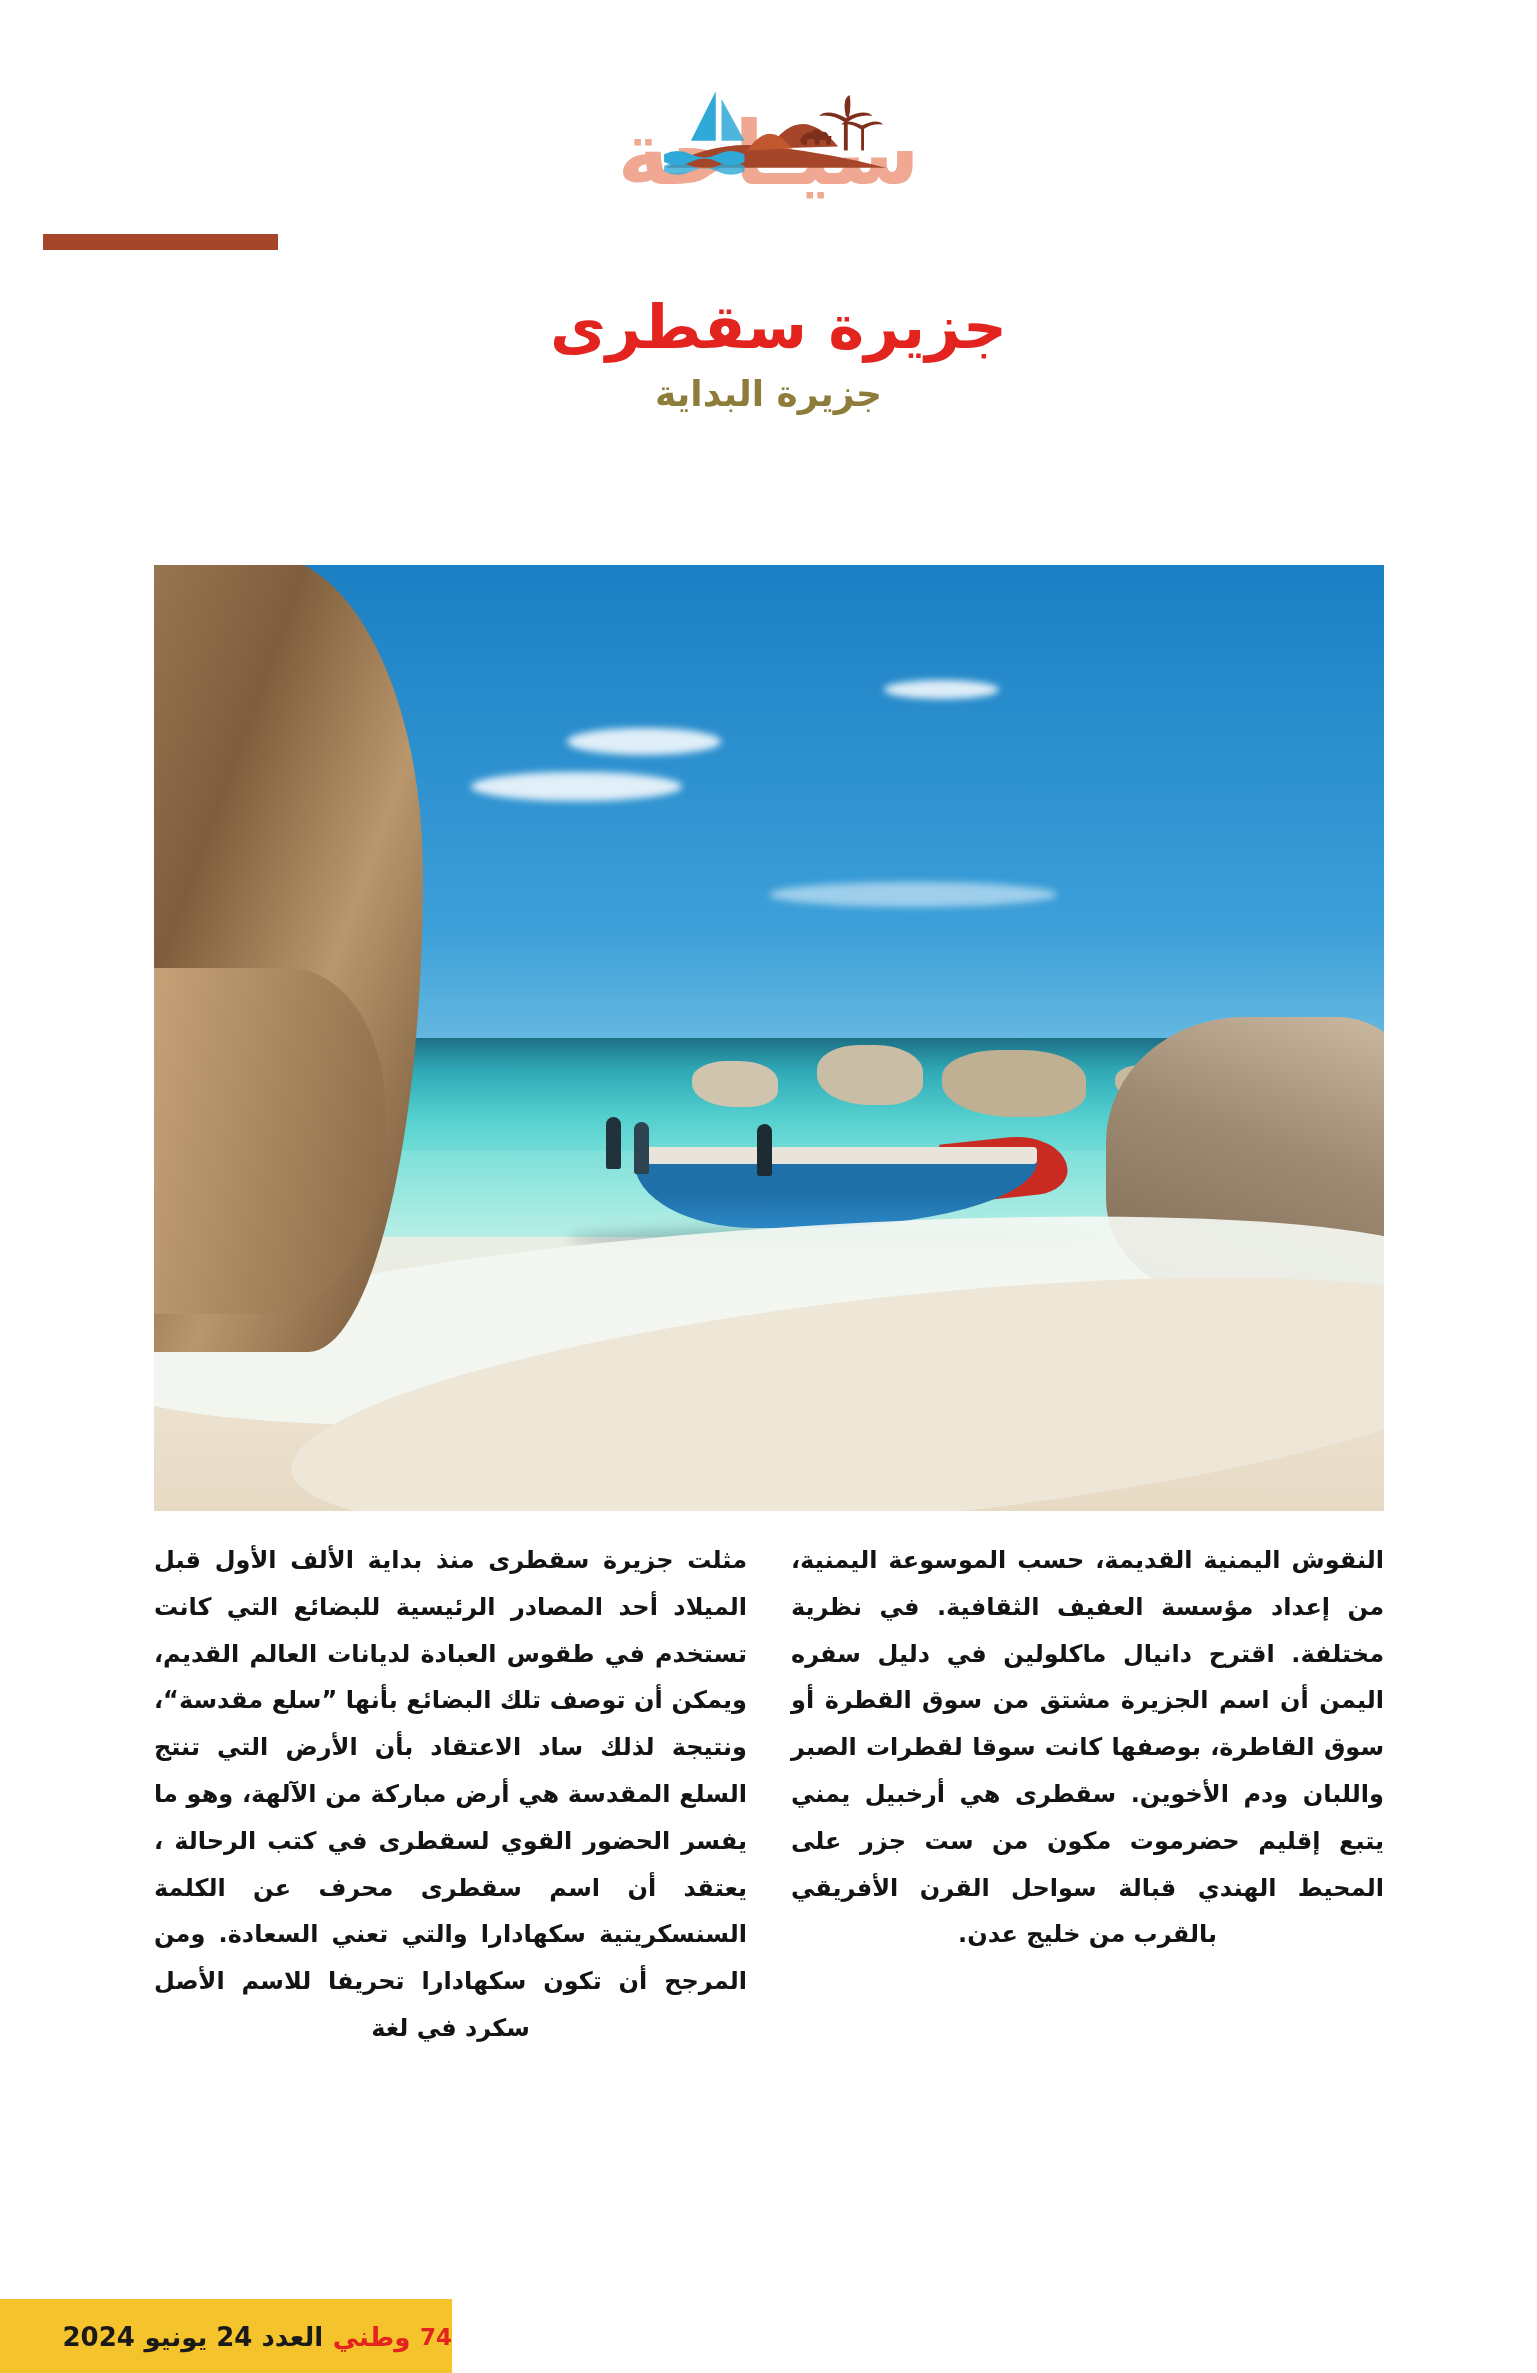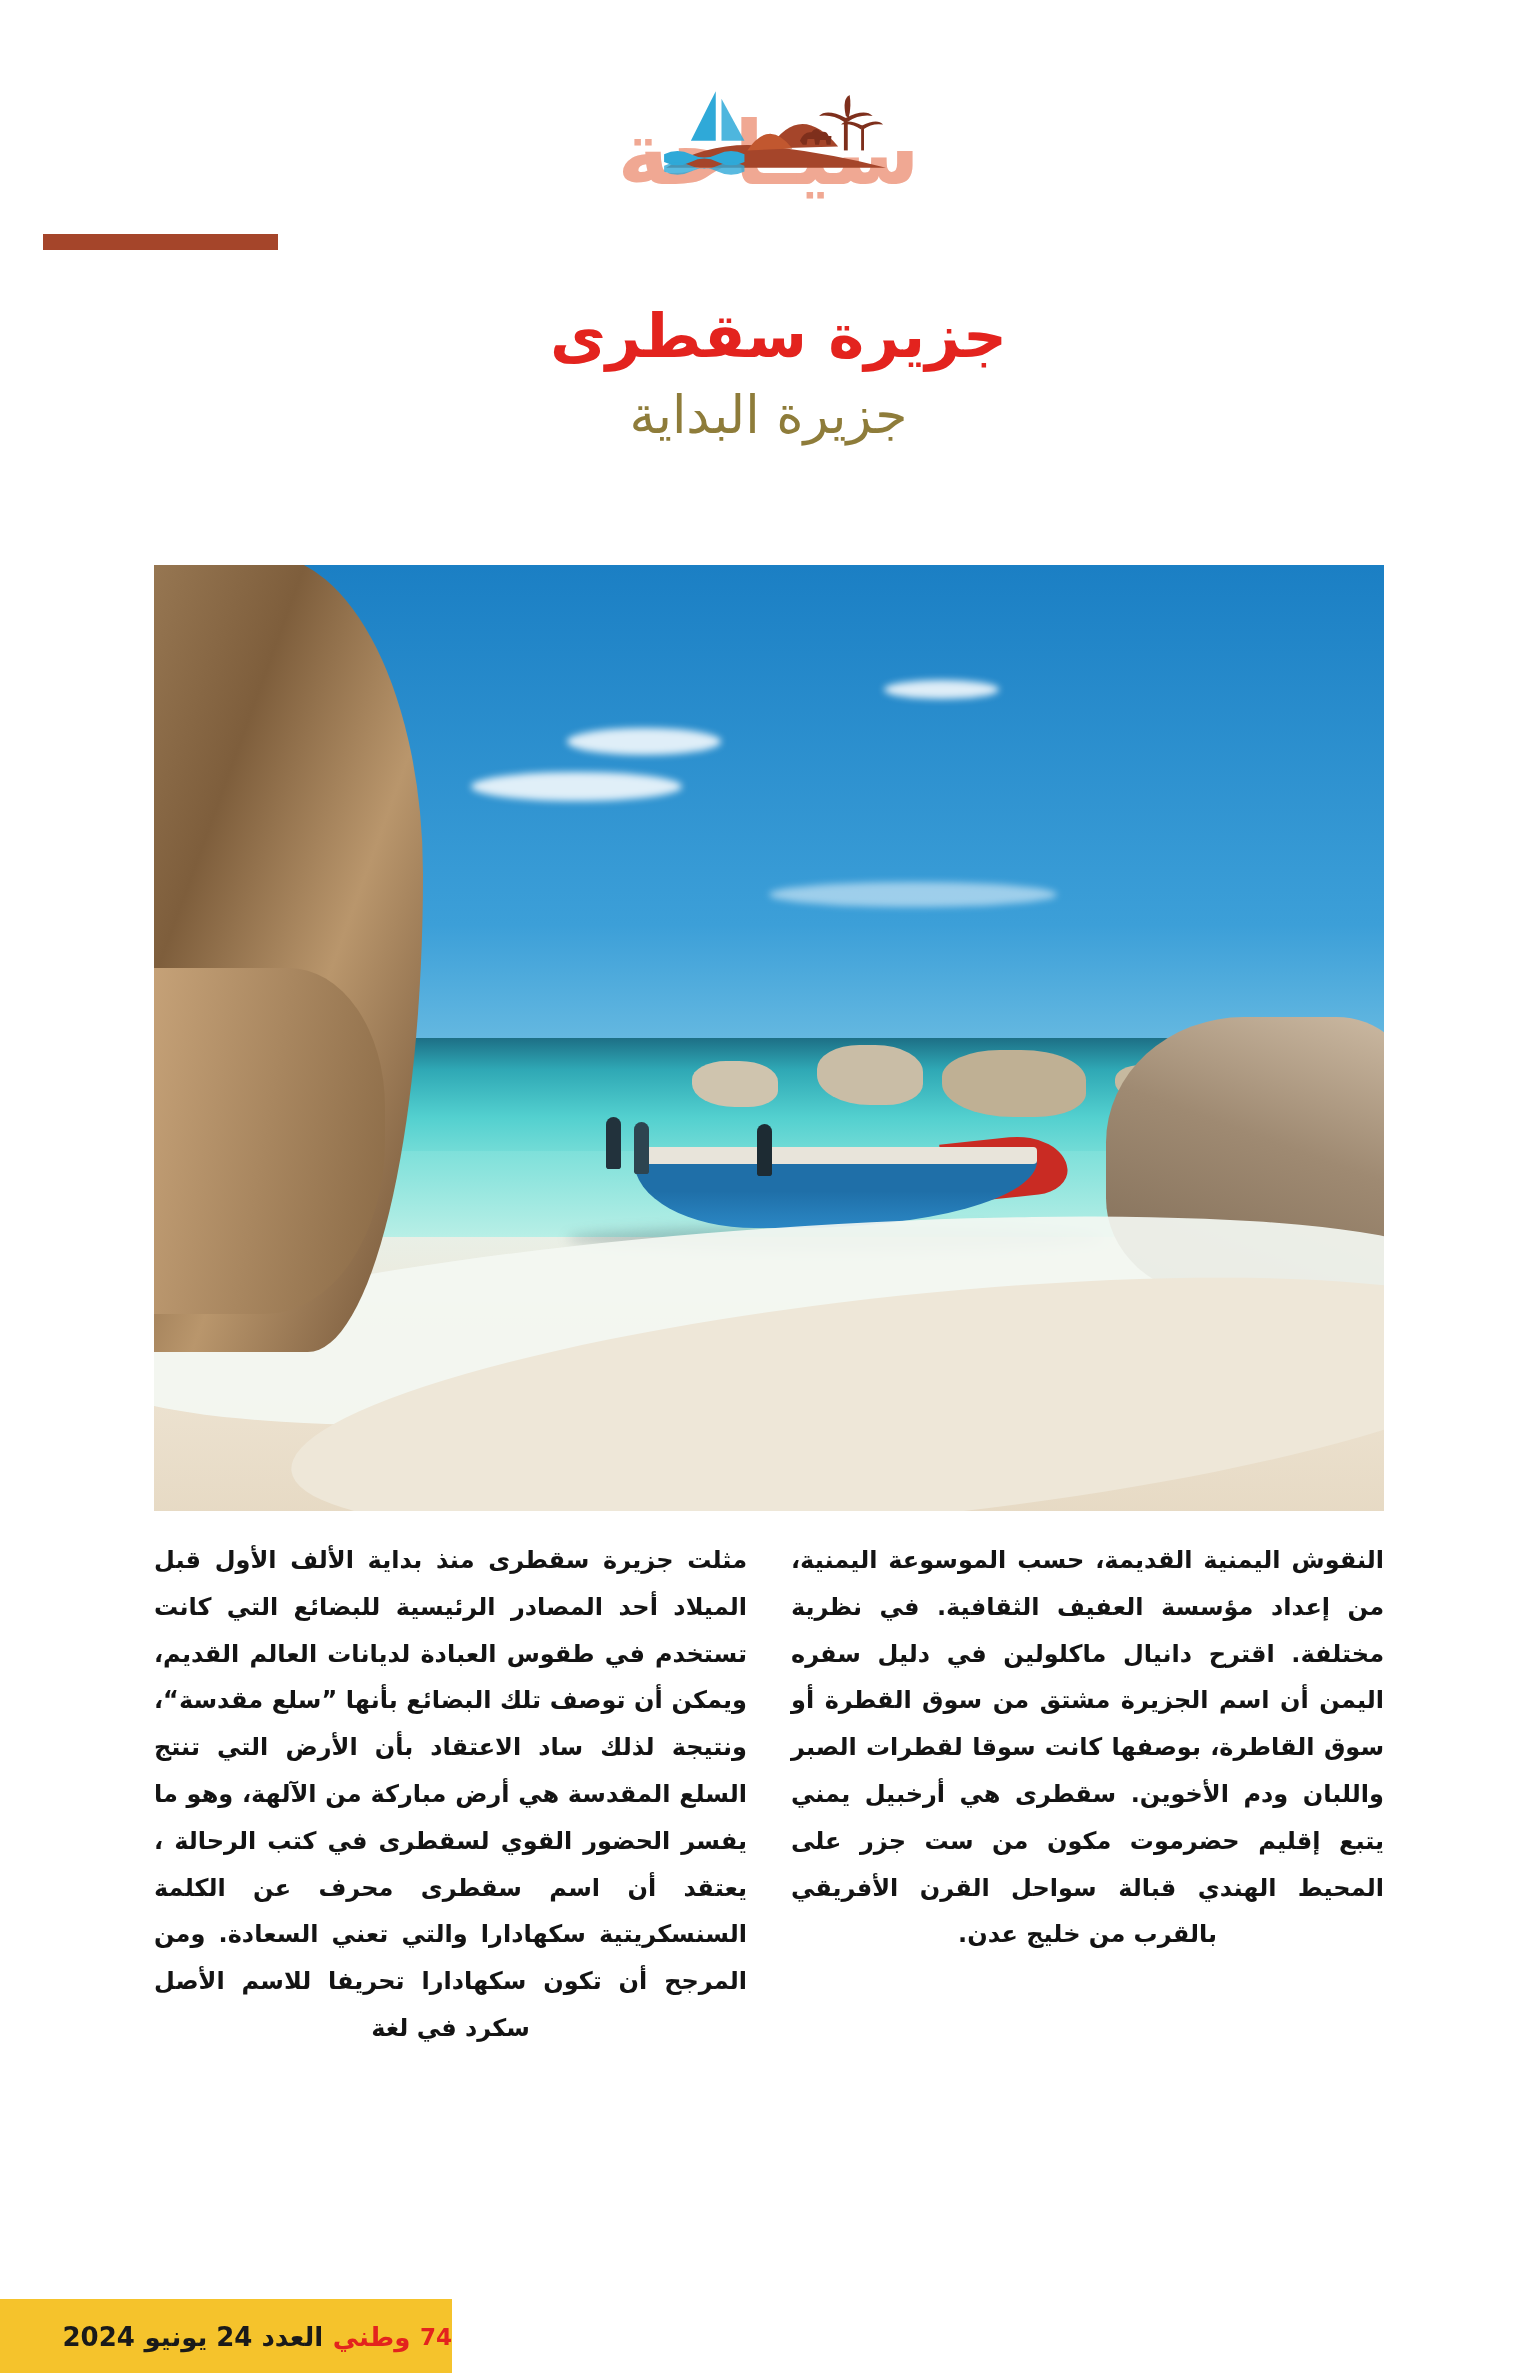--- a/index.html
+++ b/index.html
@@ -73,27 +73,27 @@
     top: 288px;
     left: 0;
     right: 0;
     text-align: center;
   }
   .main-title {
     font-size: 61px;
     font-weight: 700;
     color: #e3231e;
     line-height: 1.15;
-    margin: 13px;
+    margin: 4px;
     direction: rtl;
     padding-left: 20px;
   }
   .sub-title {
-    font-size: 52px;
-    font-weight: 400;
+    font-size: 36px;
+    font-weight: 700;
     color: #8e7c3a;
     line-height: 1.2;
     margin: 9.6px 0 0 0;
     direction: rtl;
   }
 
   
   .hero {
     position: absolute;
     top: 565px;

